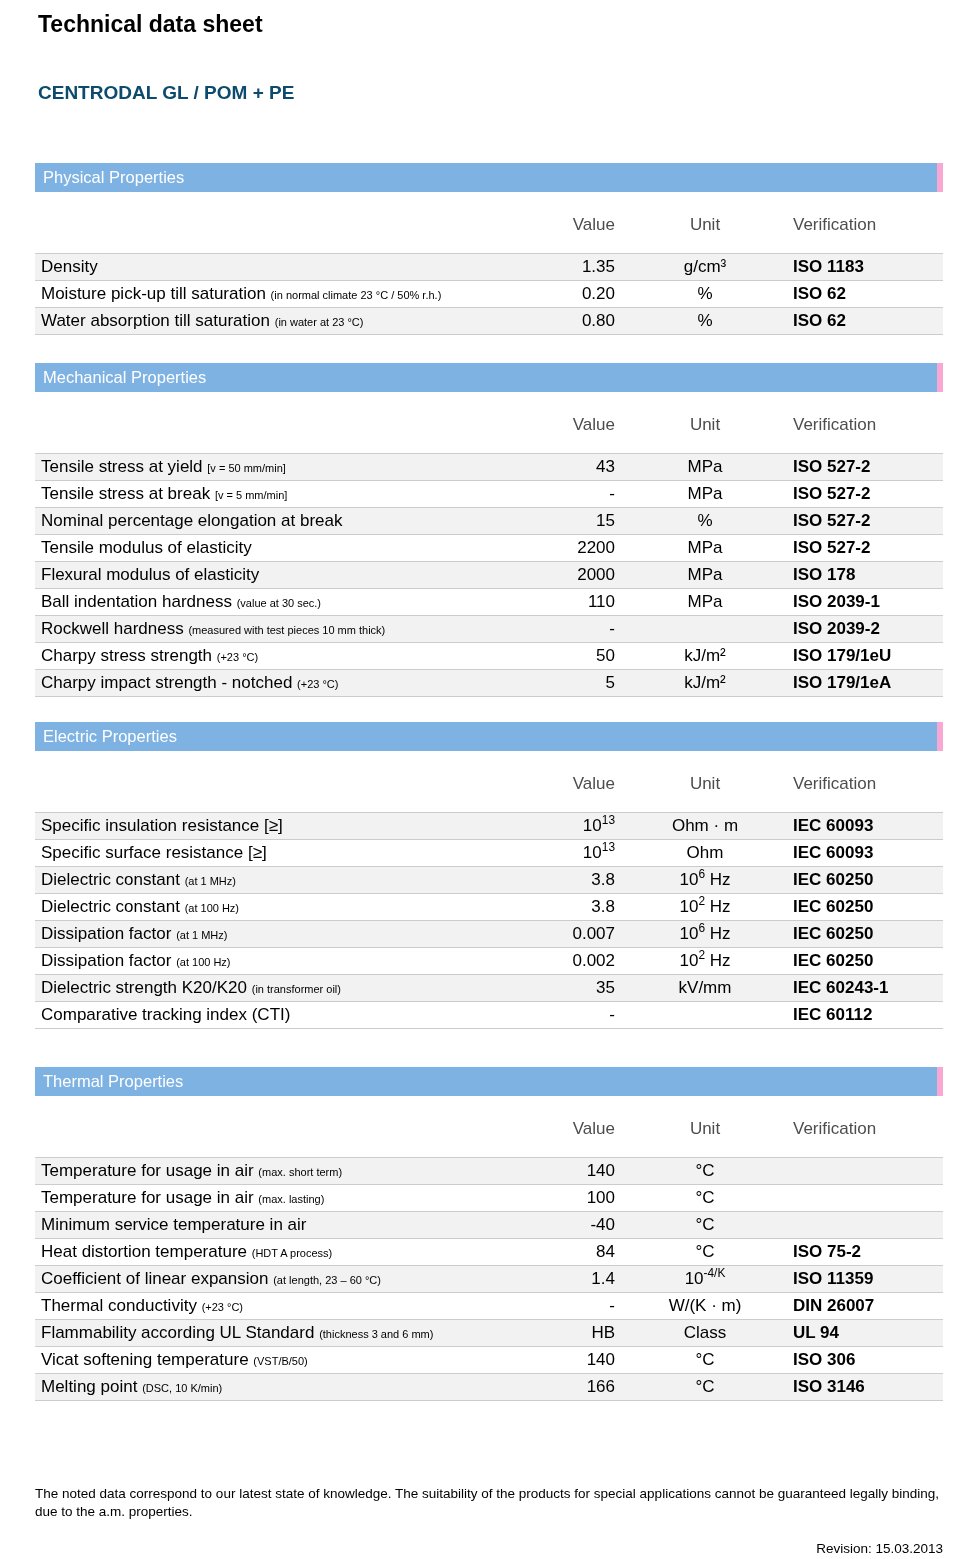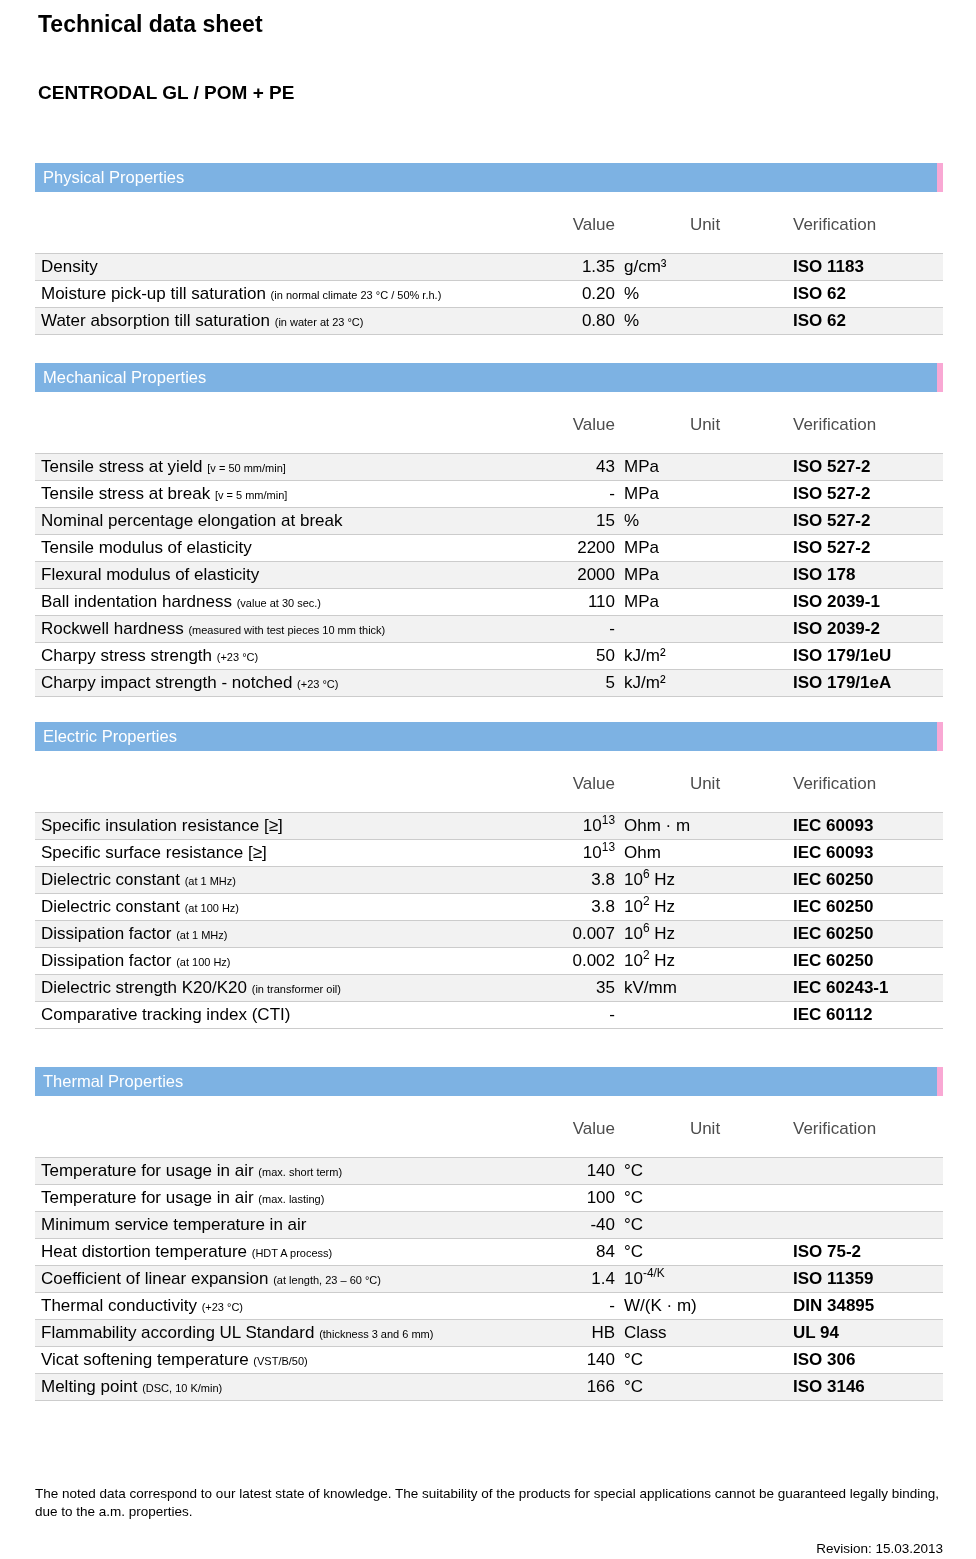--- a/index.html
+++ b/index.html
@@ -22,21 +22,21 @@
     font-weight: bold;
     line-height: 28px;
     color: #000000;
   }
   .product-name {
     margin-top: 44px;
     margin-left: 3px;
     font-size: 19px;
     font-weight: bold;
     line-height: 22px;
-    color: #000000;
+    color: #0c4a6e;
   }
   
   .props-section { width: 908px; }
   .props-section.s-physical   { margin-top: 59px; }
   .props-section.s-mechanical { margin-top: 28px; }
   .props-section.s-electric   { margin-top: 25px; }
   .props-section.s-thermal    { margin-top: 38px; }
 
   .section-bar {
     display: flex;
@@ -77,21 +77,21 @@
     display: flex;
     align-items: baseline;
     height: 27px;
     border-top: 1px solid var(--row-border, #cccccc);
     background: #ffffff;
   }
   .row.alt { background: var(--row-alt, #f2f2f2); }
   .row .cell { line-height: 26px; font-size: 17px; white-space: nowrap; overflow: hidden; }
   .cell.c-prop  { width: 487px; padding-left: 6px; }
   .cell.c-value { width: 102px; text-align: right; padding-right: 9px; }
-  .cell.c-unit  { width: 162px; }
+  .cell.c-unit  { width: 162px; text-align: center; }
   .cell.c-verif { width: 157px; text-align: left; padding-left: 7px; font-weight: bold; }
   .prop-note { font-size: 11px; color: #000000; }
   .cell sup { font-size: 70%; line-height: 0; vertical-align: super; }
 
   
   .disclaimer {
     margin-top: 84px;
     width: 905px;
     font-size: 13.5px;
     line-height: 18px;
@@ -434,21 +434,21 @@
     <div class="cell c-verif">ISO 11359</div>
   </div>
 
   <div class="row">
     <div class="cell c-prop">
       <span class="prop-main">Thermal conductivity</span>
       <span class="prop-note">(+23 °C)</span>
     </div>
     <div class="cell c-value">-</div>
     <div class="cell c-unit">W/(K · m)</div>
-    <div class="cell c-verif">DIN 34895</div>
+    <div class="cell c-verif">DIN 26007</div>
   </div>
 
   <div class="row alt">
     <div class="cell c-prop">
       <span class="prop-main">Flammability according UL Standard</span>
       <span class="prop-note">(thickness 3 and 6 mm)</span>
     </div>
     <div class="cell c-value">HB</div>
     <div class="cell c-unit">Class</div>
     <div class="cell c-verif">UL 94</div>

